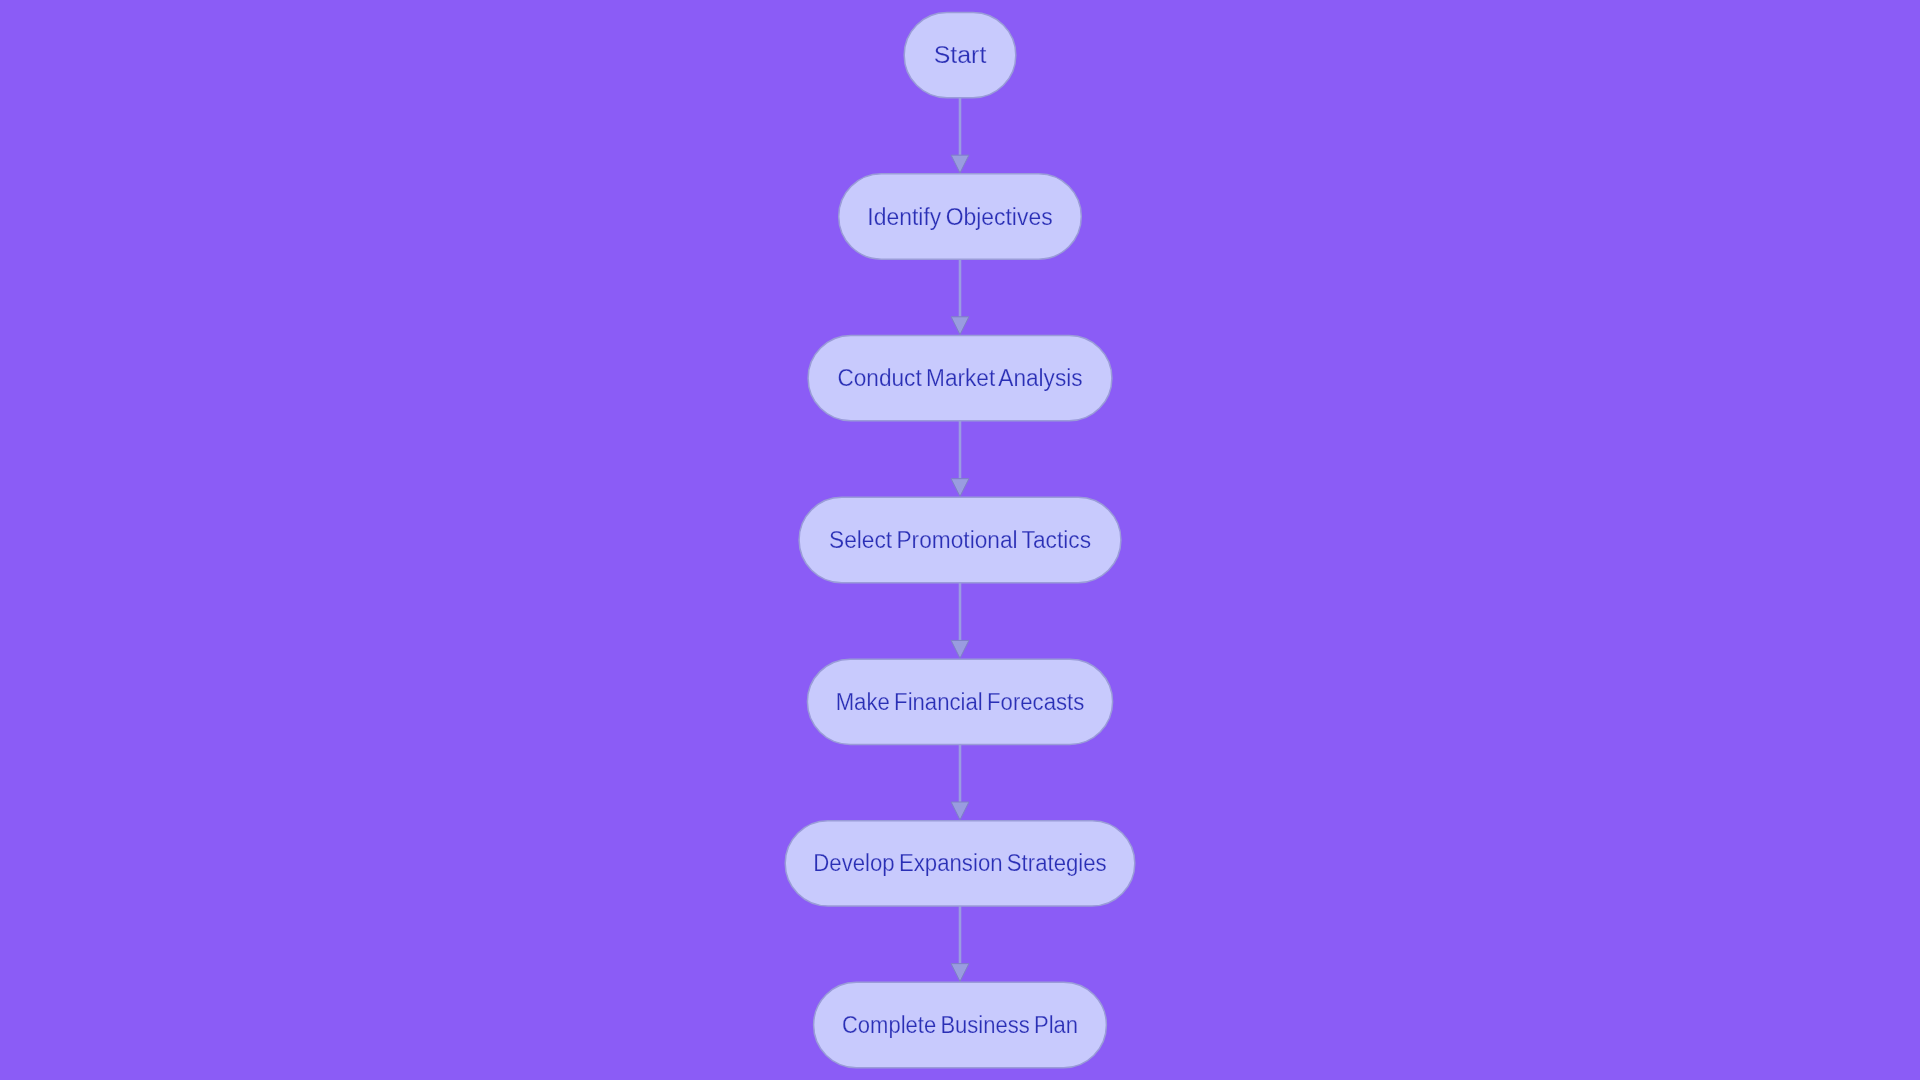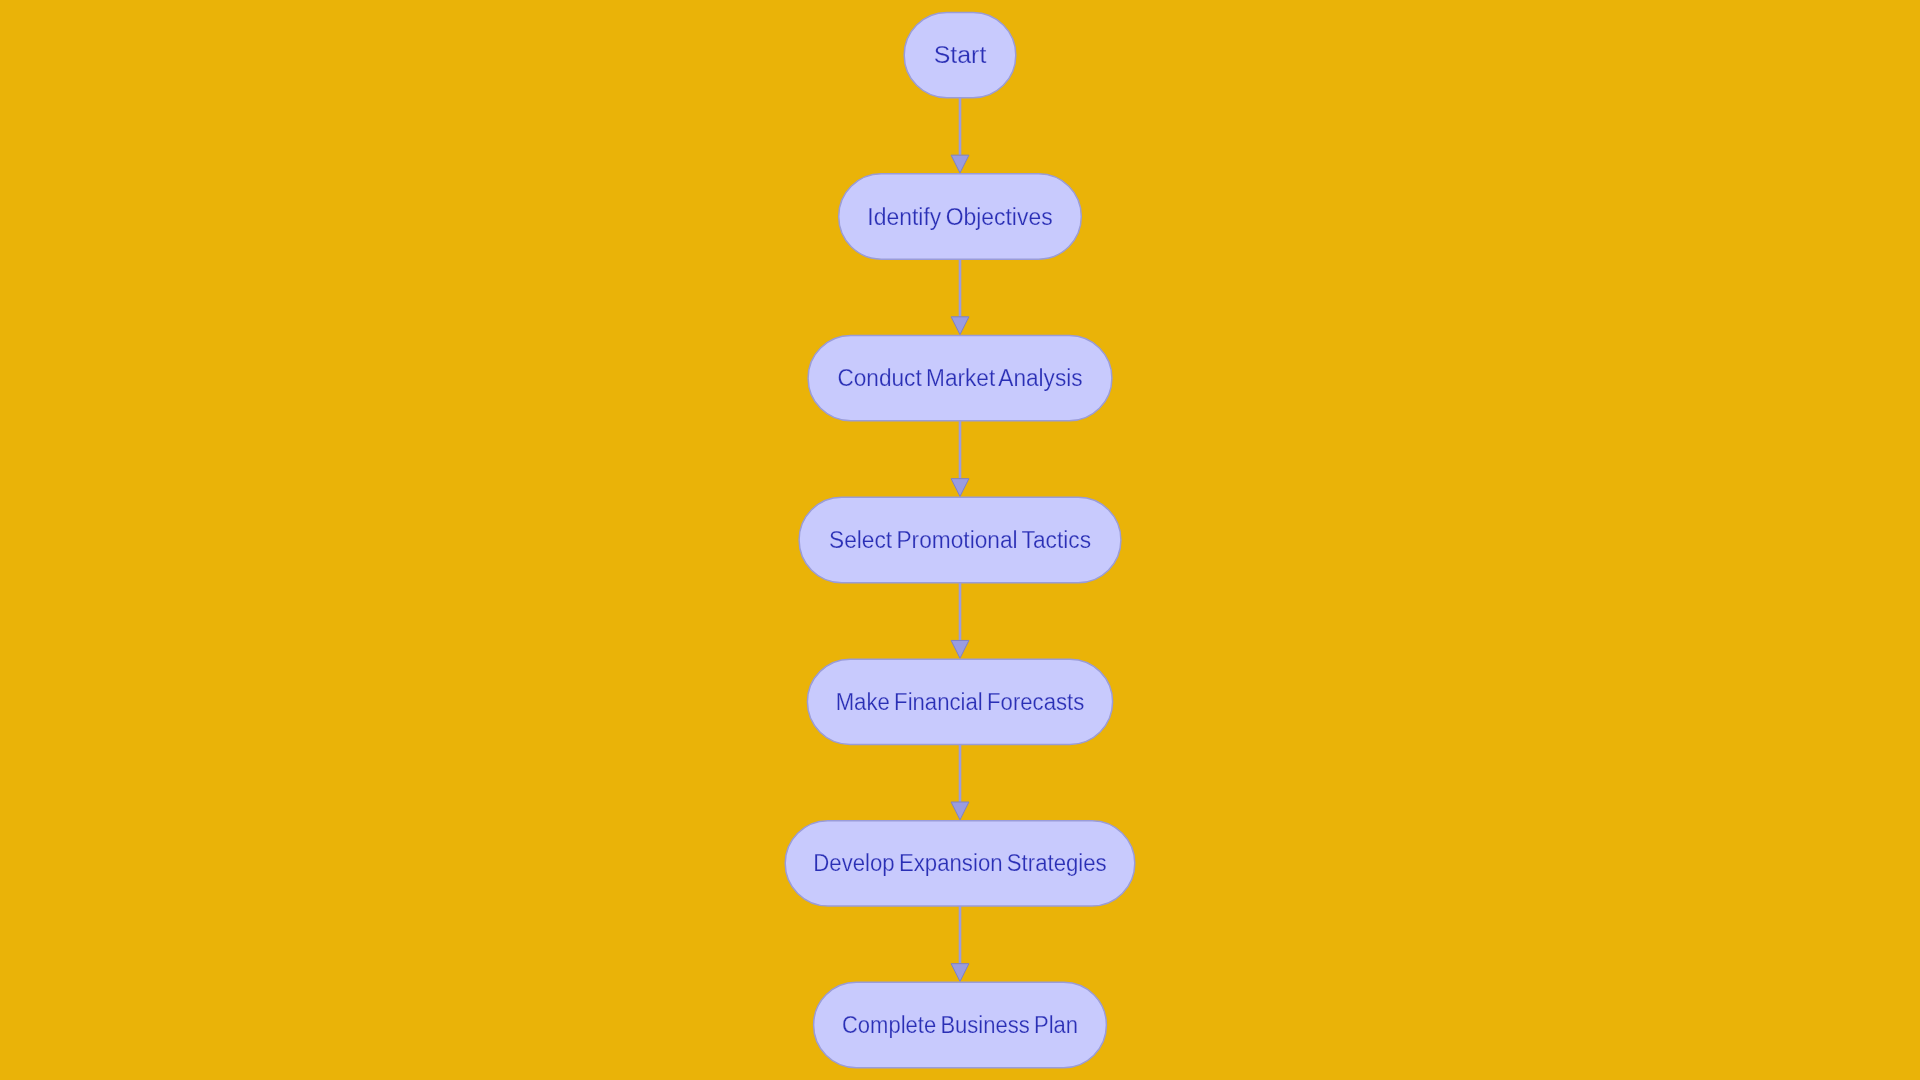--- a/index.html
+++ b/index.html
@@ -10,21 +10,21 @@
            shape-rendering:geometricPrecision; will-change:transform;}
   svg.flow text{font-family:"Liberation Sans", sans-serif;font-weight:400;
                 -webkit-font-smoothing:antialiased;-moz-osx-font-smoothing:grayscale;}
   .node-shape{stroke-width:1.5;}
   .edge-line{fill:none;stroke-linecap:butt;}
   .edge-arrowhead{stroke-width:1;stroke-linejoin:miter;}
 </style>
 </head>
 <body>
 
-<div class="canvas" style="background: #eab308;">
+<div class="canvas" style="background: #8b5cf6;">
   <svg class="flow" id="flow-svg" viewBox="0 0 1920 1080" width="1920" height="1080">
 
     <g id="edges-layer">
       <g>
         <path class="edge-line" d="M 960 97.8 L 960 155.14999999999998" stroke="#9a9ce0" stroke-width="2.6"></path>
         <path class="edge-arrowhead" d="M 951.1 155.14999999999998 L 968.9 155.14999999999998 L 960 172.95 Z" fill="#9a9ce0" stroke="#7e81c4"></path>
       </g>
       <g>
         <path class="edge-line" d="M 960 259.15 L 960 316.8" stroke="#9a9ce0" stroke-width="2.6"></path>
         <path class="edge-arrowhead" d="M 951.1 316.8 L 968.9 316.8 L 960 334.6 Z" fill="#9a9ce0" stroke="#7e81c4"></path>

